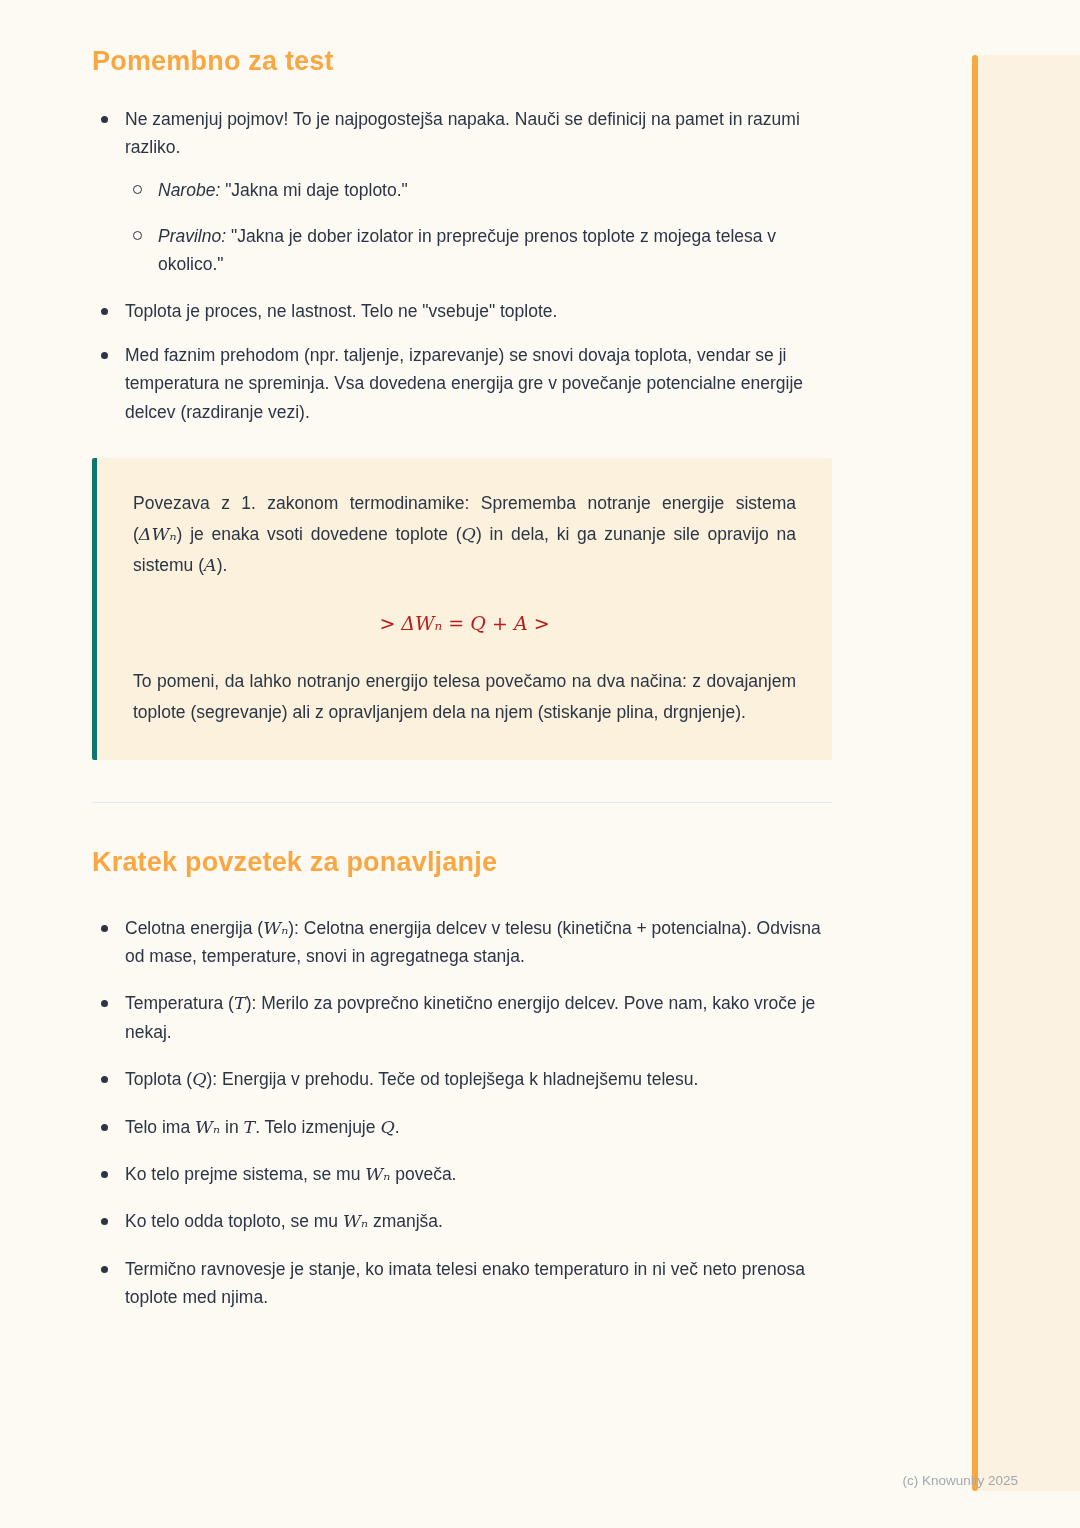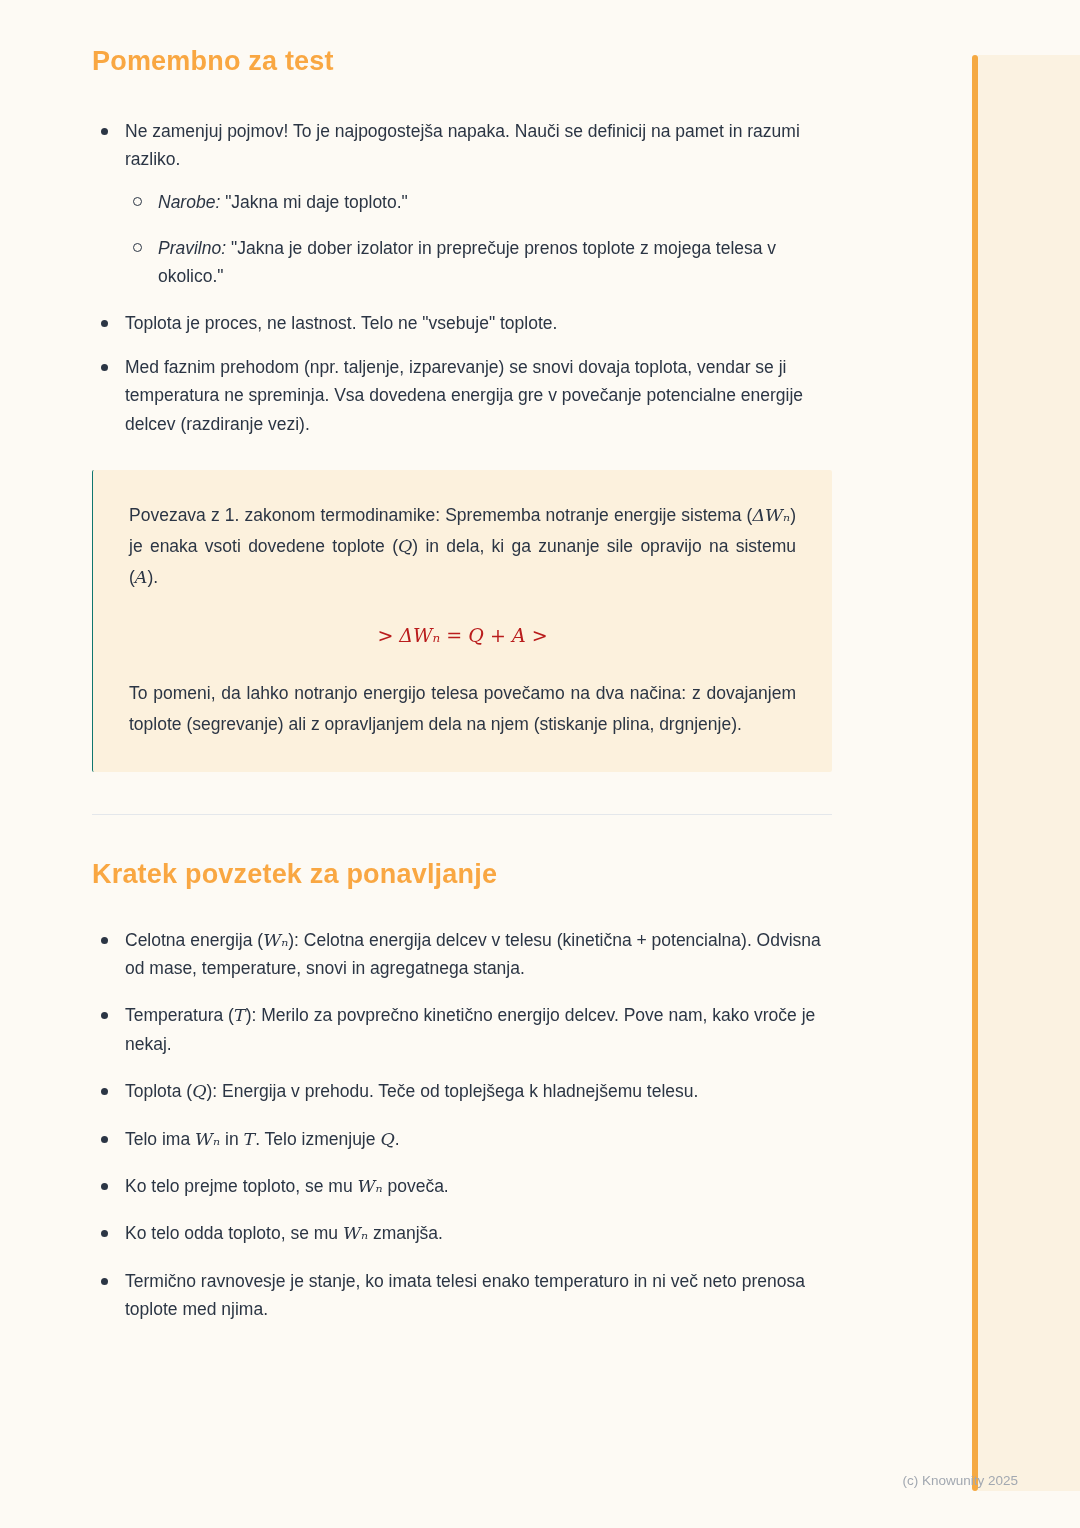--- a/index.html
+++ b/index.html
@@ -17,21 +17,21 @@
   }
   .side-line {
     position:absolute; left:972px; top:55px; width:6px; height:1436px;
     background:#f5a942; border-radius:3px;
   }
   .content {
     position:absolute; left:92px; top:46px; width:740px;
   }
   .heading {
     color:#f9a742; font-size:27px; font-weight:700; letter-spacing:0.2px;
-    margin-bottom:40px;
+    margin-bottom:28px;
   }
   .heading.second { margin-top:0; margin-bottom:36px; }
   ul.bullets { list-style:none; }
   ul.bullets > li {
     position:relative; padding-left:33px; margin-bottom:16px;
     font-size:17.5px; line-height:1.62;
   }
   ul.bullets > li::before {
     content:""; position:absolute; left:9px; top:11px;
     width:7px; height:7px; background:#2b3544; border-radius:50%;
@@ -46,21 +46,21 @@
     width:7px; height:7px; background:transparent;
     border:1.6px solid #2b3544; border-radius:50%;
   }
   ul.summary > li { margin-bottom:19px; }
   .seg-b { font-weight:400; }
   .seg-i { font-style:italic; }
   .seg-m { font-family:"DejaVu Serif", serif; font-style:italic; font-size:1.0em; }
   .callout {
     margin-top:32px;
     background:#fcf1dd;
-    border-left:1px solid #0f766e;
+    border-left:5px solid #0f766e;
     border-radius:2px;
     padding:30px 36px 32px 36px;
   }
   .callout-text {
     font-size:17.5px; line-height:1.78; text-align:justify;
   }
   .formula {
     text-align:center; margin:30px 0 32px 0;
     font-family:"DejaVu Serif", serif; font-style:italic;
     font-size:19px; color:#b91c1c;
@@ -121,21 +121,21 @@
       <li>
         <div class="li-text"><span class="seg-b">Temperatura (</span><span class="seg-m seg-b">T</span><span class="seg-b">)</span><span>: Merilo za povprečno kinetično energijo delcev. Pove nam, kako vroče je nekaj.</span></div>
       </li>
       <li>
         <div class="li-text"><span class="seg-b">Toplota (</span><span class="seg-m seg-b">Q</span><span class="seg-b">)</span><span>: Energija v prehodu. Teče od toplejšega k hladnejšemu telesu.</span></div>
       </li>
       <li>
         <div class="li-text"><span>Telo </span><span class="seg-b">ima</span><span> </span><span class="seg-m">Wₙ</span><span> in </span><span class="seg-m">T</span><span>. Telo </span><span class="seg-b">izmenjuje</span><span> </span><span class="seg-m">Q</span><span>.</span></div>
       </li>
       <li>
-        <div class="li-text"><span>Ko telo prejme toploto, se mu </span><span class="seg-m">Wₙ</span><span> poveča.</span></div>
+        <div class="li-text"><span>Ko telo prejme sistema, se mu </span><span class="seg-m">Wₙ</span><span> poveča.</span></div>
       </li>
       <li>
         <div class="li-text"><span>Ko telo odda toploto, se mu </span><span class="seg-m">Wₙ</span><span> zmanjša.</span></div>
       </li>
       <li>
         <div class="li-text"><span>Termično ravnovesje je stanje, ko imata telesi enako temperaturo in ni več neto prenosa toplote med njima.</span></div>
       </li>
     </ul>
 
 </main>

